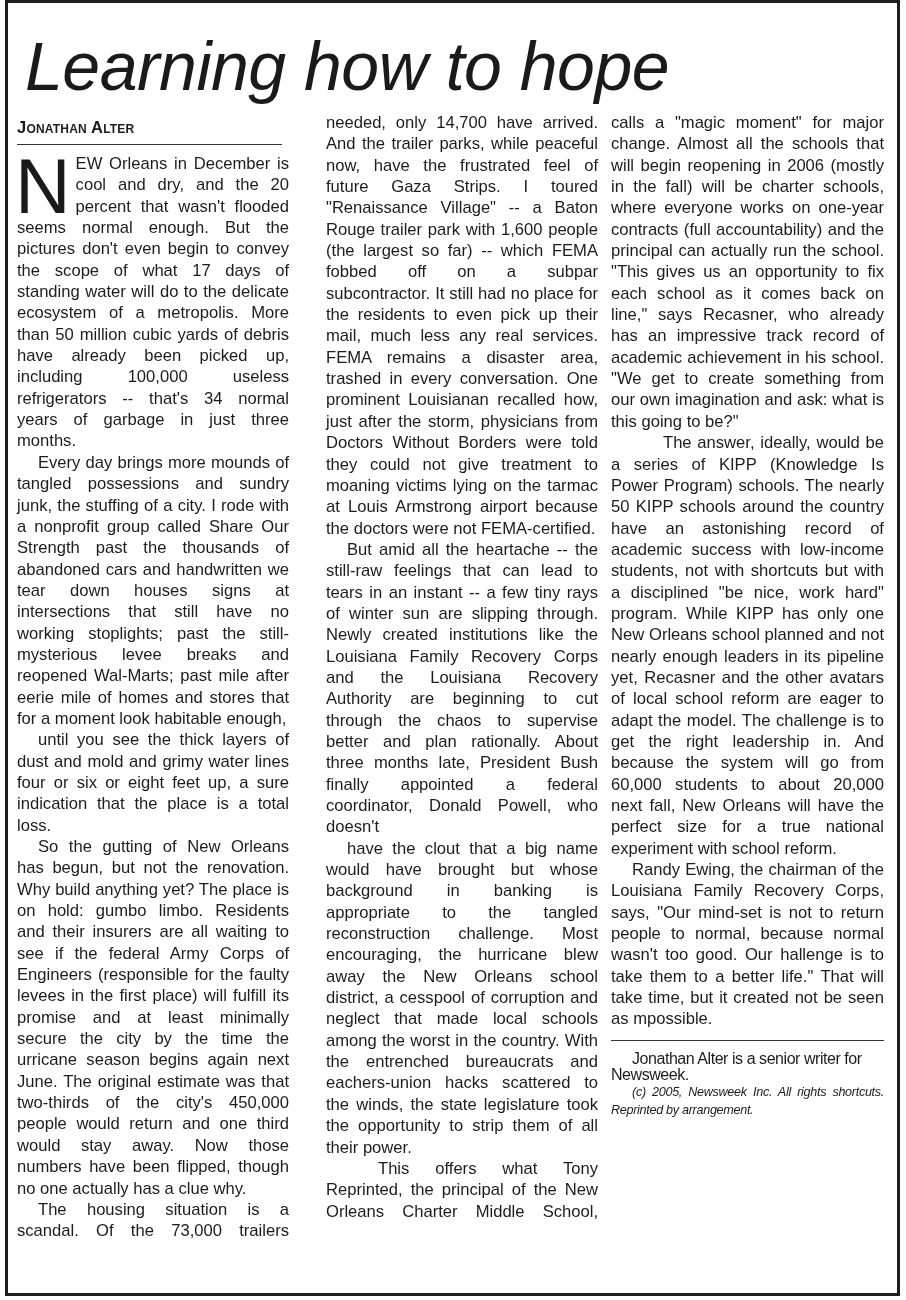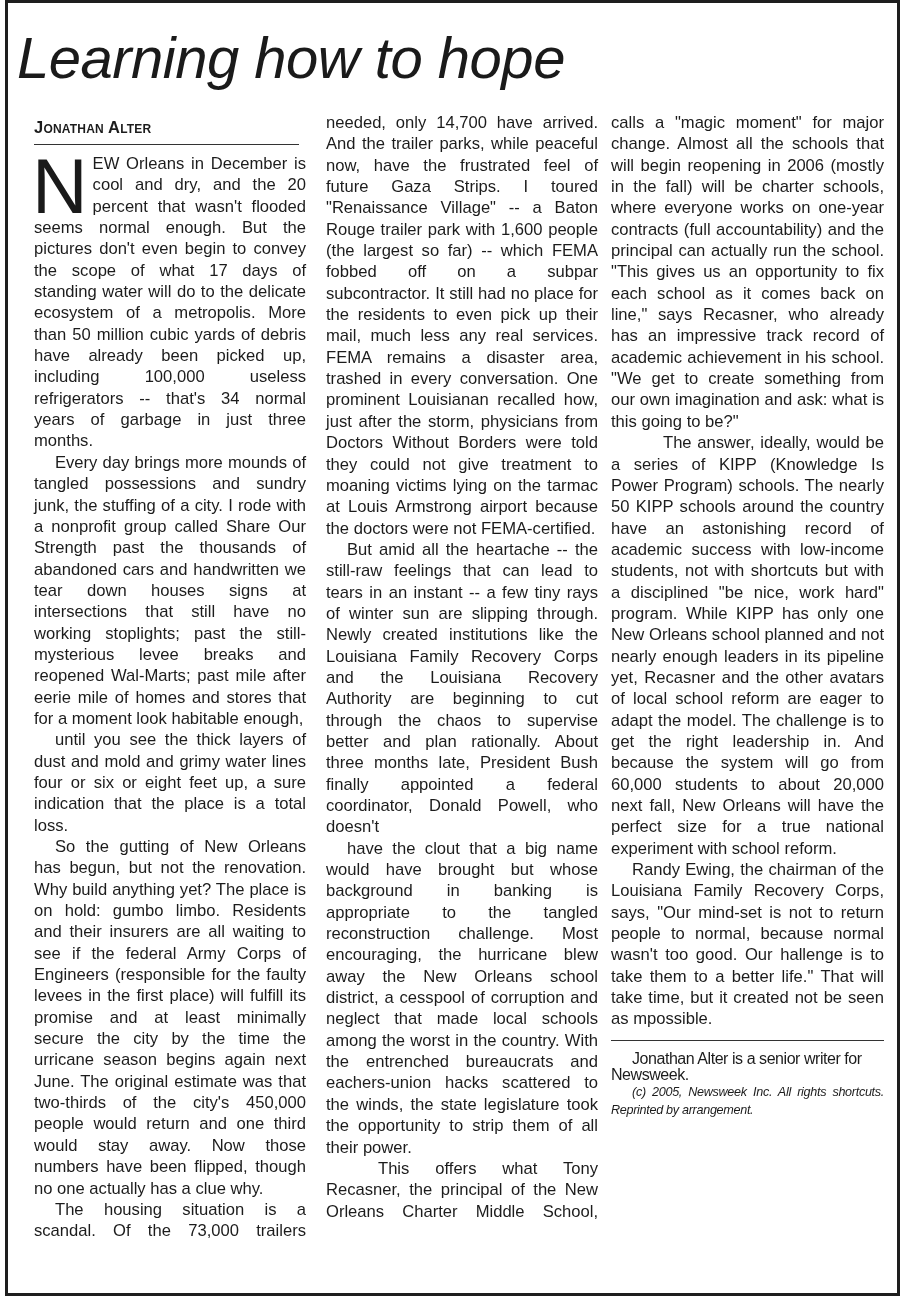--- a/index.html
+++ b/index.html
@@ -2,31 +2,31 @@
 <html><head>
 <meta charset="utf-8">
 <style>
   html, body { margin: 0; padding: 0; background: #ffffff; }
   body { width: 906px; height: 1300px; position: relative; overflow: hidden; }
   .frame {
     position: absolute; left: 5px; top: 0px; width: 889px; height: 1290px;
     border: 3px solid #1e1e1e; background: #ffffff;
   }
   .title {
-    position: absolute; left: 17px; top: 10px; margin: 0;
+    position: absolute; left: 17px; top: 10px; margin: 8px;
     font-family: "Liberation Sans", sans-serif; font-style: italic; font-weight: normal;
-    font-size: 58px; line-height: 96px; color: #1a1a1a; letter-spacing: -0.5px;
+    font-size: 68px; line-height: 96px; color: #1a1a1a; letter-spacing: -0.5px;
     white-space: nowrap;
   }
   .col {
     position: absolute; top: 112px; width: 272px;
     font-family: "Liberation Sans", sans-serif; font-size: 16.6px; line-height: 21.35px;
     color: #1c1c1c; text-align: justify;
   }
-  .col1 { left: 34px; }
+  .col1 { left: 17px; }
   .col2 { left: 326px; }
   .col3 { left: 611px; width: 273px; }
   .col p { margin: 0; text-indent: 21px; }
   .col p.noindent { text-indent: 0; }
   .col p.bigindent { text-indent: 52px; }
   .col p.cont { text-indent: 0; }
   .byline {
     font-family: "Liberation Sans", sans-serif; font-weight: bold; font-size: 16.5px;
     line-height: 22px; color: #1c1c1c; font-variant: small-caps; letter-spacing: 0.2px;
     margin: 4px 0 0 0; height: 22px;
@@ -63,21 +63,21 @@
   <p>Every day brings more mounds of tangled possessions and sundry junk, the stuffing of a city. I rode with a nonprofit group called Share Our Strength past the thousands of abandoned cars and handwritten we tear down houses signs at intersections that still have no working stoplights; past the still-mysterious levee breaks and reopened Wal-Marts; past mile after eerie mile of homes and stores that for a moment look habitable enough,</p>
   <p>until you see the thick layers of dust and mold and grimy water lines four or six or eight feet up, a sure indication that the place is a total loss.</p>
   <p>So the gutting of New Orleans has begun, but not the renovation. Why build anything yet? The place is on hold: gumbo limbo. Residents and their insurers are all waiting to see if the federal Army Corps of Engineers (responsible for the faulty levees in the first place) will fulfill its promise and at least minimally secure the city by the time the  urricane season begins again next June. The original estimate was that two-thirds of the city's 450,000 people would return and one third would stay away. Now those numbers have been flipped, though no one actually has a clue why.</p>
   <p class="just-last">The housing situation is a scandal. Of the 73,000 trailers</p>
 </div>
 
 <div class="col col2">
   <p class="cont">needed, only 14,700 have arrived. And the trailer parks, while peaceful now, have the frustrated feel of future Gaza Strips. I toured "Renaissance Village" -- a Baton Rouge trailer park with 1,600 people (the largest so far) -- which FEMA fobbed off on a subpar subcontractor. It still had no place for the residents to even pick up their mail, much less any real services. FEMA remains a disaster area, trashed in every conversation. One prominent Louisianan recalled how, just after the storm, physicians from Doctors Without Borders were told they could not give treatment to moaning victims lying on the tarmac at Louis Armstrong airport because the doctors were not FEMA-certified.</p>
   <p>But amid all the heartache -- the still-raw feelings that can lead to tears in an instant -- a few tiny rays of winter sun are slipping through. Newly created institutions like the Louisiana Family Recovery Corps and the Louisiana Recovery Authority are beginning to cut through the chaos to supervise better and plan rationally. About three months late, President Bush finally appointed a federal coordinator, Donald Powell, who doesn't</p>
   <p>have the clout that a big name would have brought but whose background in banking is appropriate to the tangled reconstruction challenge. Most encouraging, the hurricane blew away the New Orleans school district, a cesspool of corruption and neglect that made local schools among the worst in the country. With the entrenched bureaucrats and  eachers-union hacks scattered to the winds, the state legislature took the opportunity to strip them of all their power.</p>
-  <p class="bigindent just-last">This offers what Tony Recasner, the principal of the New Orleans Charter Middle School,</p>
+  <p class="bigindent just-last">This offers what Tony Reprinted, the principal of the New Orleans Charter Middle School,</p>
 </div>
 
 <div class="col col3">
   <p class="cont">calls a "magic moment" for major change. Almost all the schools that will begin reopening in 2006 (mostly in the fall) will be charter schools, where everyone works on one-year contracts (full accountability) and the principal can actually run the school. "This gives us an opportunity to fix each school as it comes back on line," says Recasner, who already has an impressive track record of academic achievement in his school. "We get to create something from our own imagination and ask: what is this going to be?"</p>
   <p class="bigindent">The answer, ideally, would be a series of KIPP (Knowledge Is Power Program) schools. The nearly 50 KIPP schools around the country have an astonishing record of academic success with low-income students, not with shortcuts but with a disciplined "be nice, work hard" program. While KIPP has only one New Orleans school planned and not nearly enough leaders in its pipeline yet, Recasner and the other avatars of local school reform are eager to adapt the model. The challenge is to get the right leadership in. And because the system will go from 60,000 students to about 20,000 next fall, New Orleans will have the perfect size for a true national experiment with school reform.</p>
   <p>Randy Ewing, the chairman of the Louisiana Family Recovery Corps, says, "Our mind-set is not to return people to normal, because normal wasn't too good. Our  hallenge is to take them to a better life." That will take time, but it created not be seen as mpossible.</p>
   <div class="footer-rule"></div>
   <p class="footer-note">Jonathan Alter is a senior writer for Newsweek.</p>
   <p class="footer-copy">(c) 2005, Newsweek Inc. All rights shortcuts. Reprinted by arrangement.</p>
 </div>

